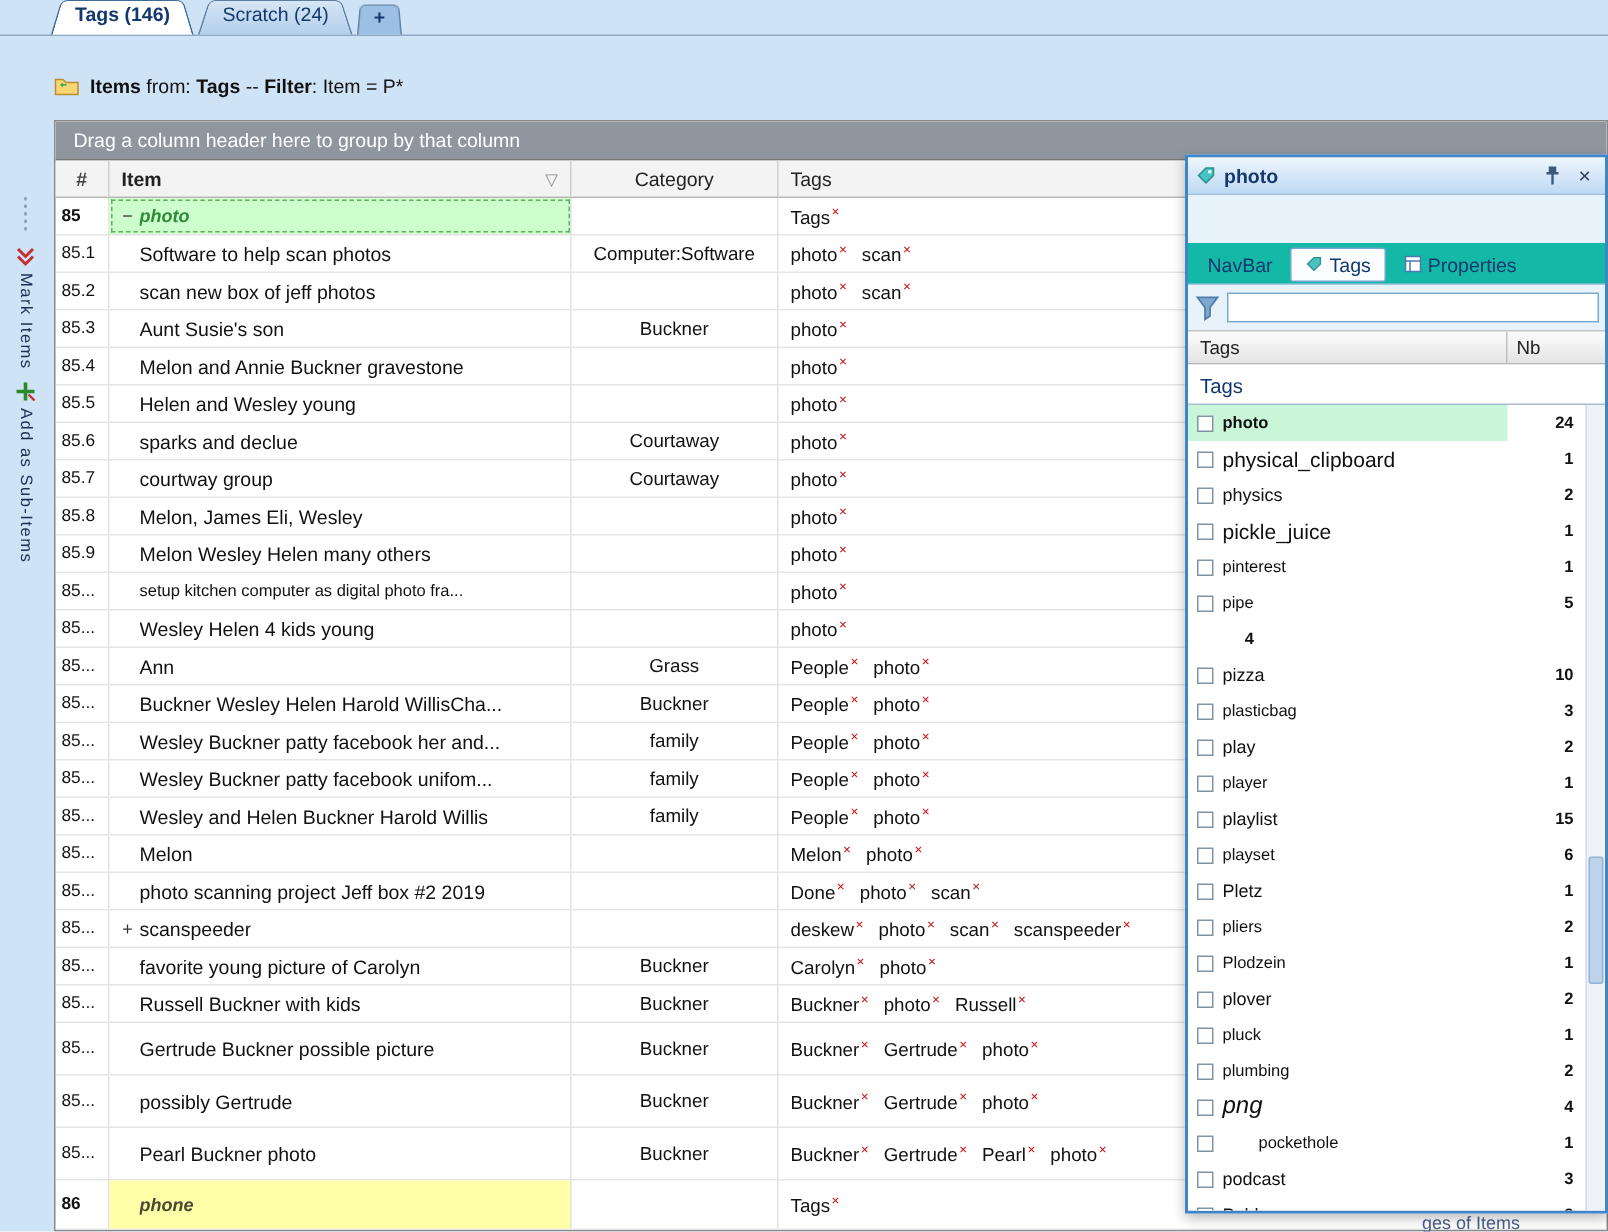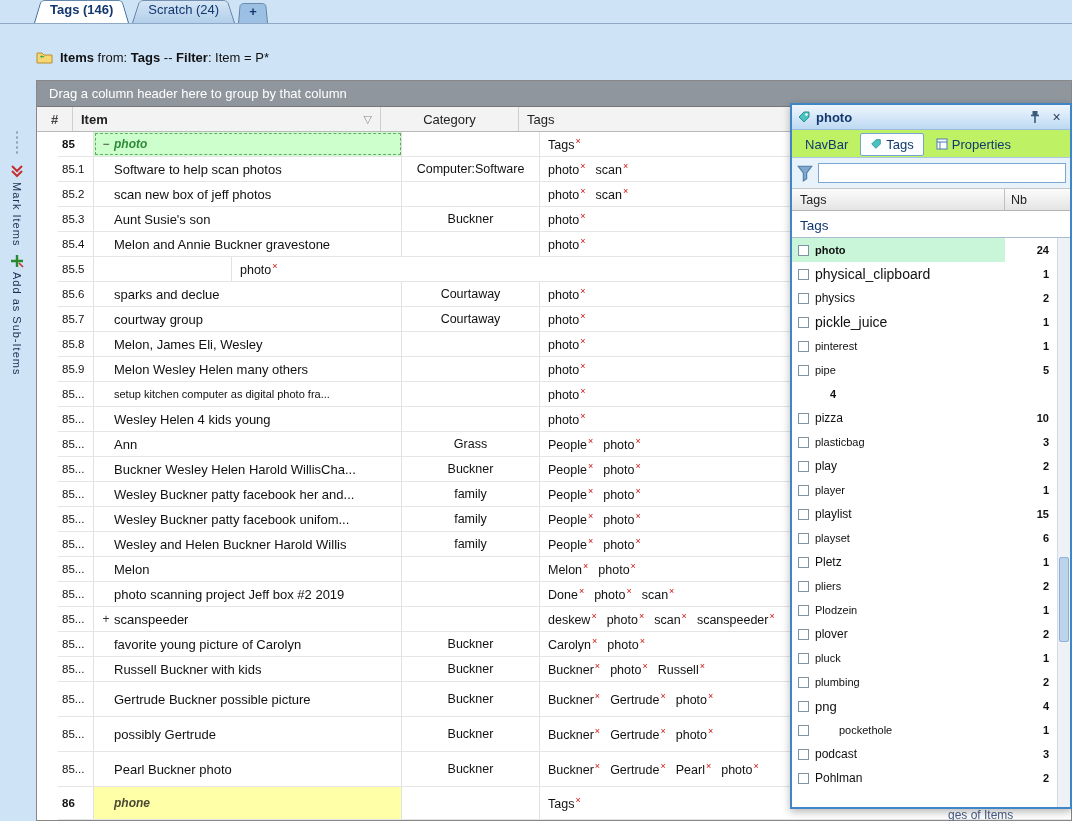--- a/index.html
+++ b/index.html
@@ -35,42 +35,42 @@
   
   .grid{position:absolute;left:36px;top:80px;right:0;bottom:0;border:1px solid #888;background:#fff;display:flex;flex-direction:column;overflow:hidden;}
   .groupband{height:26px;flex:none;background:var(--group-band,#8f969e);color:#fff;font-size:13px;line-height:25px;padding-left:12px;border-bottom:1px solid #777;}
   .gheader{height:25px;flex:none;display:flex;background:#f3f3f3;border-bottom:1px solid #b9b9b9;font-size:13px;color:#222;align-items:stretch;}
   .gh{border-right:1px solid #cfcfcf;display:flex;align-items:center;}
   .gh.num{width:36px;justify-content:center;font-weight:bold;color:#444;}
   .gh.item{width:308px;padding:0 8px;justify-content:space-between;font-weight:bold;}
   .gh.item .sort{color:#8a8a8a;font-weight:normal;font-size:11px;}
   .gh.cat{width:138px;justify-content:center;}
   .gh.tags{flex:1;padding-left:8px;border-right:none;}
-  .gbody{flex:1;overflow:hidden;padding-left:21px;}
+  .gbody{flex:1;overflow:hidden;}
   .grow{display:flex;border-bottom:1px solid #e5e5e5;align-items:stretch;}
   .cell{display:flex;align-items:center;}
   .c-num{width:36px;padding:0 2px 0 4px;font-size:11.5px;border-right:1px solid #e2e2e2;overflow:hidden;white-space:nowrap;}
   .grow.group .c-num{font-weight:bold;}
   .c-item{width:308px;border-right:1px solid #e2e2e2;font-size:13px;white-space:nowrap;overflow:hidden;padding-left:4px;}
   .exp{width:16px;text-align:center;color:#333;font-size:12px;flex:none;}
   .lbl{overflow:hidden;text-overflow:ellipsis;}
   .hl-green{background:var(--row-green-bg,#ccffcc);outline:1px dashed #66aa66;outline-offset:-2px;}
   .hl-green .lbl{color:var(--row-green-text,#2f8b3a);font-style:italic;font-weight:bold;font-size:12px;}
   .hl-yellow{background:var(--row-yellow-bg,#ffffa8);}
   .hl-yellow .lbl{color:var(--row-yellow-text,#4a4a35);font-style:italic;font-weight:bold;font-size:12px;}
   .c-cat{width:138px;border-right:1px solid #e2e2e2;justify-content:center;font-size:12.5px;}
   .c-tags{flex:1;padding-left:8px;font-size:12.5px;gap:10px;overflow:hidden;white-space:nowrap;}
   .tag sup.x{color:var(--remove-x,#cc1111);font-size:9px;margin-left:1px;}
 
   
   .panel{position:absolute;left:790px;top:103px;width:282px;height:706px;background:#e8f2fb;border:2px solid var(--panel-border,#3f86c8);z-index:5;display:flex;flex-direction:column;box-shadow:0 3px 8px rgba(0,0,0,.28);}
   .ptitle{height:25px;flex:none;background:linear-gradient(#eff6fd,#bdd9f3);display:flex;align-items:center;gap:5px;padding:0 5px;border-bottom:1px solid #9cbcdc;}
   .ptitle .t{font-weight:bold;font-size:13px;color:var(--accent-navy,#12386e);flex:1;}
   .pbtn{width:17px;height:17px;display:flex;align-items:center;justify-content:center;color:#2b3e58;font-size:14px;line-height:1;}
-  .ptabs{height:28px;flex:none;display:flex;align-items:center;gap:2px;padding:2px 3px 1px;background:#bef264;border-bottom:1px solid #aac6e2;}
+  .ptabs{height:28px;flex:none;display:flex;align-items:center;gap:2px;padding:2px 3px 1px;background:#14b8a6;border-bottom:1px solid #aac6e2;margin-top:32px;}
   .ptab{display:flex;align-items:center;gap:4px;padding:3px 9px;font-size:13px;color:var(--accent-navy,#12386e);border:1px solid transparent;}
   .ptab.active{background:#fbfdff;border:1px solid #74a5d2;border-radius:2px;}
   .pfilter{height:30px;flex:none;display:flex;align-items:center;gap:4px;padding:0 4px;}
   .pfilter input{flex:1;height:20px;border:1px solid #7aa7d0;font-size:12px;padding:0 4px;background:#fff;font-family:inherit;}
   .pcols{height:23px;flex:none;display:flex;align-items:stretch;background:linear-gradient(#fcfcfc,#e4e4e4);border-top:1px solid #c5c5c5;border-bottom:1px solid #b5b5b5;font-size:12.5px;color:#222;}
   .pcols .c1{flex:1;padding-left:8px;border-right:1px solid #c0c0c0;display:flex;align-items:center;}
   .pcols .c2{width:65px;padding-left:6px;display:flex;align-items:center;}
   .pgroup{height:27px;flex:none;background:#fff;color:var(--accent-navy,#12386e);font-size:13.5px;padding:7px 0 0 8px;border-bottom:1px solid #a9bdd2;}
   .plist-wrap{flex:1;position:relative;background:#fff;overflow:hidden;}
   .plist{position:absolute;inset:0 13px 0 0;overflow:hidden;}
@@ -194,20 +194,24 @@
       <span class="exp"></span>
       <span class="lbl">Melon and Annie Buckner gravestone</span>
     </div>
     <div class="cell c-cat"></div>
     <div class="cell c-tags">
           <span class="tag">photo<sup class="x">×</sup></span>
         </div>
   </div>
       <div class="grow" style="height: 25px;">
     <div class="cell c-num">85.5</div>
+    <div class="cell c-item">
+      <span class="exp"></span>
+      <span class="lbl">Helen and Wesley young</span>
+    </div>
     <div class="cell c-cat"></div>
     <div class="cell c-tags">
           <span class="tag">photo<sup class="x">×</sup></span>
         </div>
   </div>
       <div class="grow" style="height: 25px;">
     <div class="cell c-num">85.6</div>
     <div class="cell c-item">
       <span class="exp"></span>
       <span class="lbl">sparks and declue</span>
@@ -623,21 +627,21 @@
         <div class="trow">
     <div class="lwrap">
       <span class="cb"></span>
       <span class="tlabel" style="font-size: 11px;">plumbing</span>
     </div>
     <span class="tcount">2</span>
   </div>
         <div class="trow">
     <div class="lwrap">
       <span class="cb"></span>
-      <span class="tlabel" style="font-size: 13px;">png</span>
+      <span class="tlabel" style="font-size: 16px; font-style: italic;">png</span>
     </div>
     <span class="tcount">4</span>
   </div>
         <div class="trow">
     <div class="lwrap">
       <span class="cb"></span>
       <span class="tlabel" style="font-size: 11px; margin-left: 24px;">pockethole</span>
     </div>
     <span class="tcount">1</span>
   </div>

